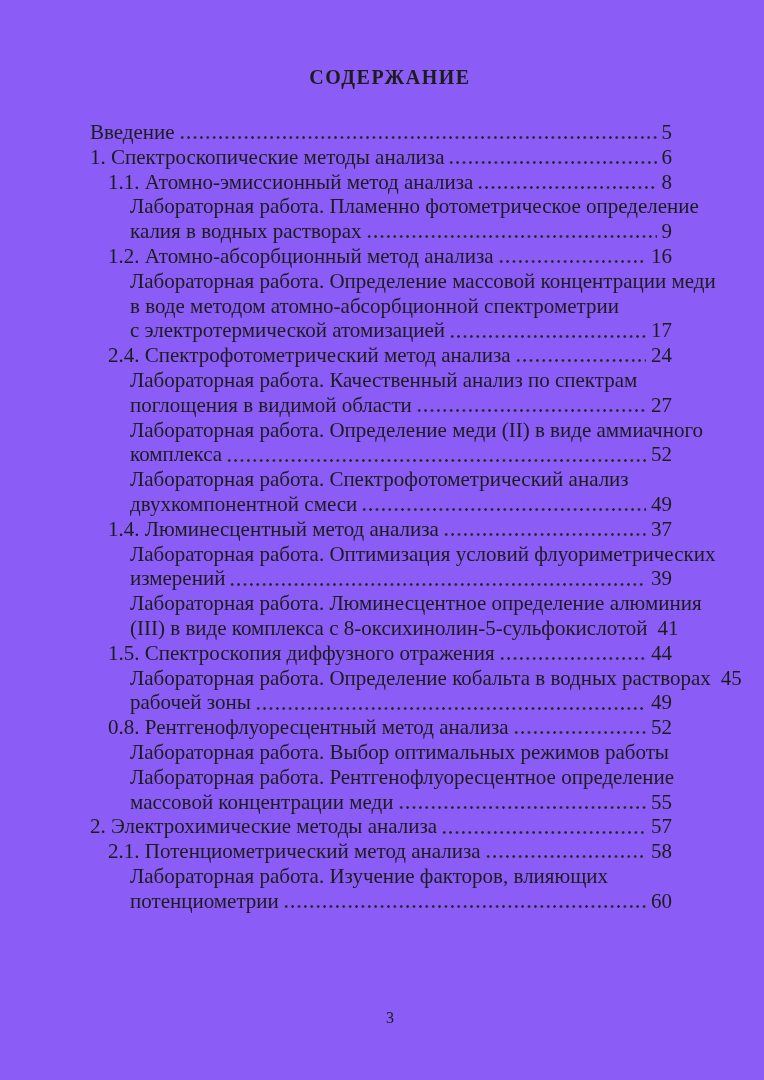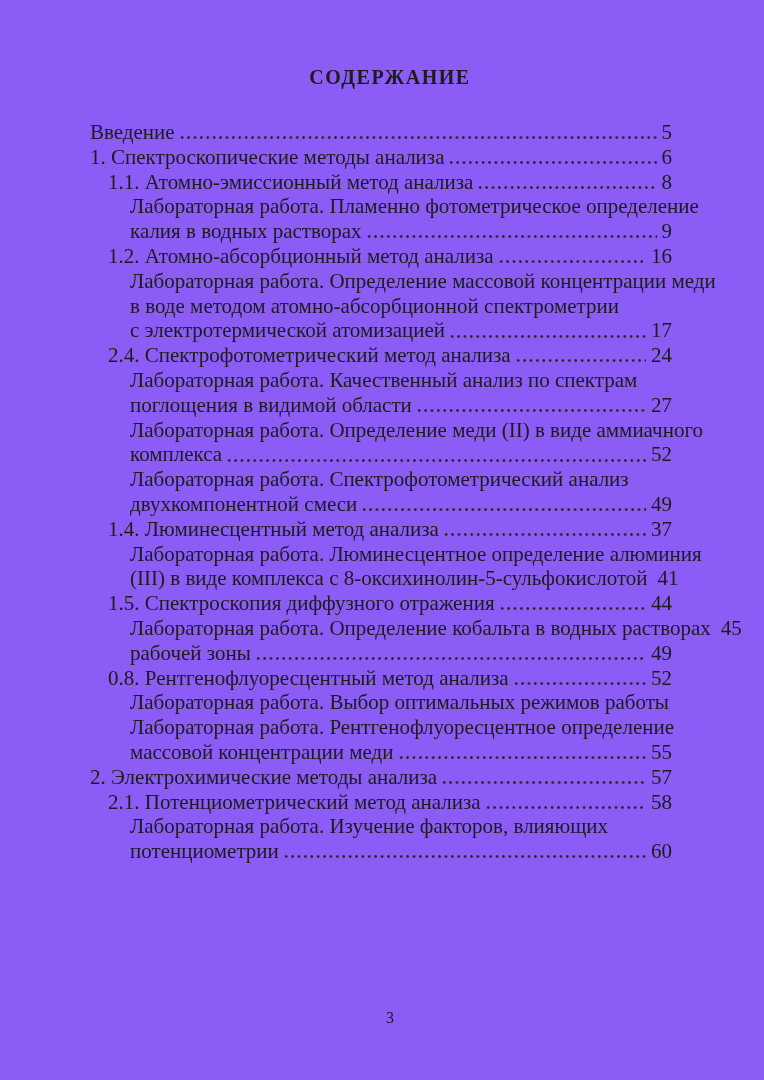--- a/index.html
+++ b/index.html
@@ -167,20 +167,30 @@
       </div>
       <div class="entry lvl1">
         <div class="line">
           <span class="txt">1.4. Люминесцентный метод анализа</span>
           <span class="leader"></span>
           <span class="pg">37</span>
         </div>
       </div>
       <div class="entry lvl2">
         <div class="line">
+          <span class="txt">Лабораторная работа. Оптимизация условий флуориметрических</span>
+        </div>
+        <div class="line">
+          <span class="txt">измерений</span>
+          <span class="leader"></span>
+          <span class="pg">39</span>
+        </div>
+      </div>
+      <div class="entry lvl2">
+        <div class="line">
           <span class="txt">Лабораторная работа. Люминесцентное определение алюминия</span>
         </div>
         <div class="line">
           <span class="txt">(III) в виде комплекса с 8-оксихинолин-5-сульфокислотой</span>
           <span class="leader"></span>
           <span class="pg">41</span>
         </div>
       </div>
       <div class="entry lvl1">
         <div class="line">

